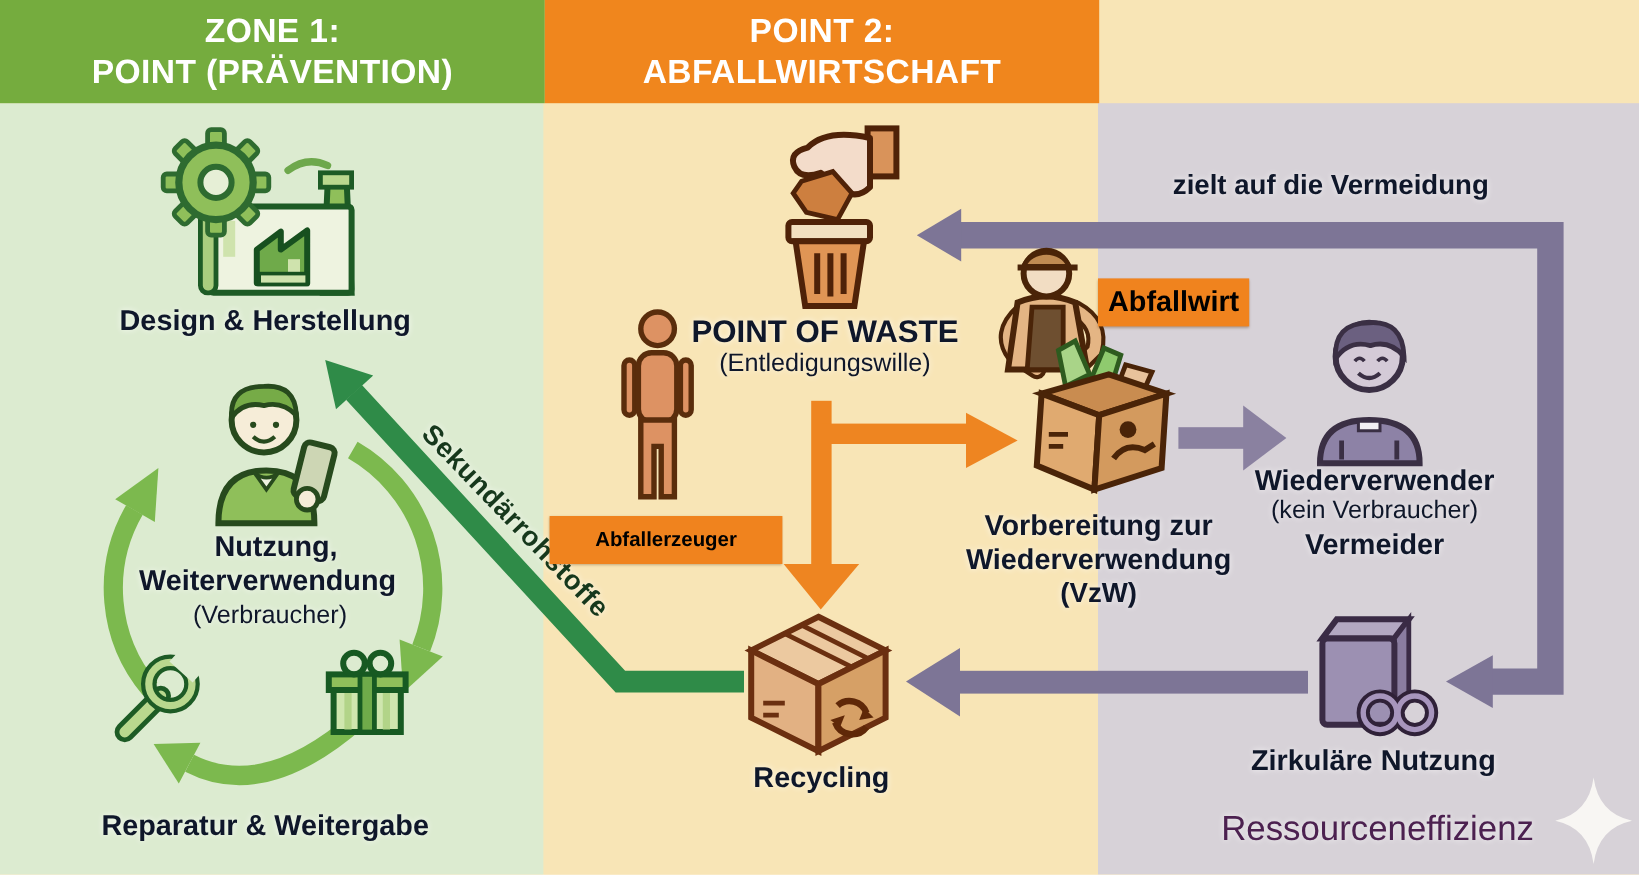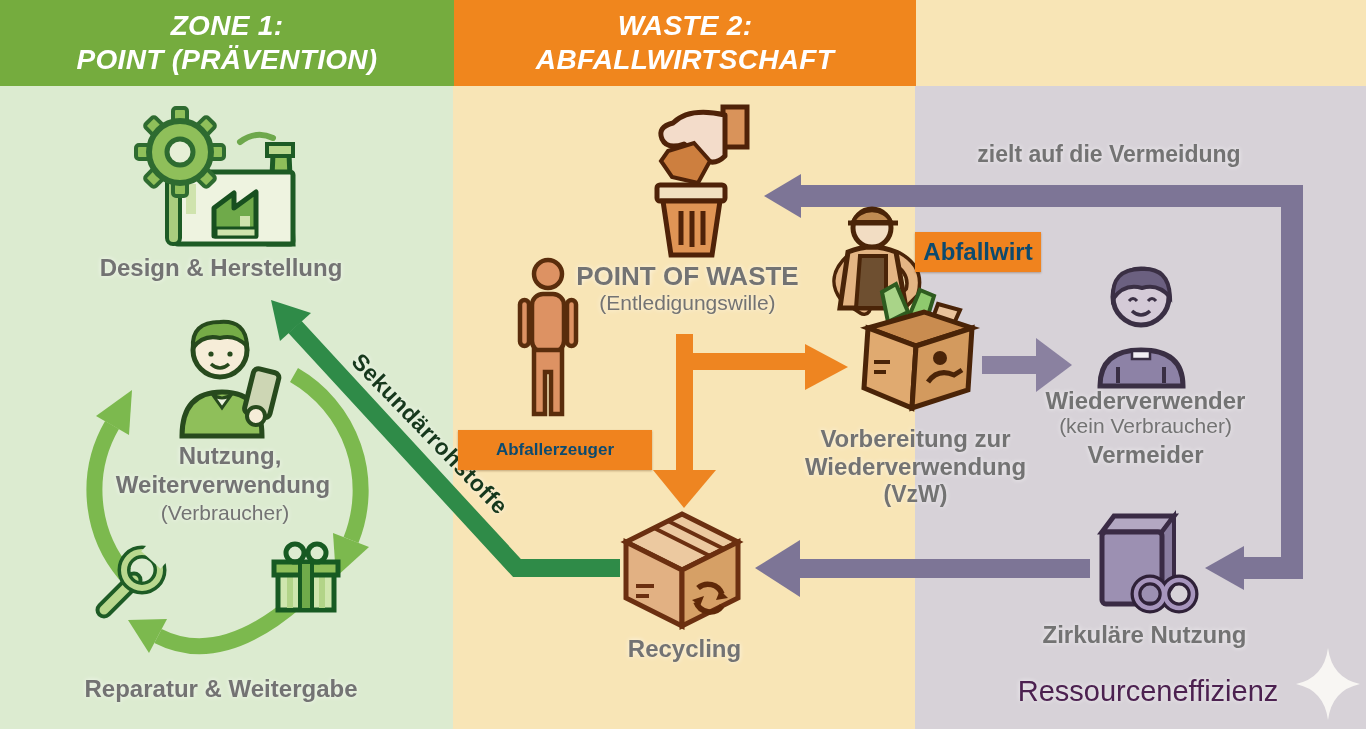--- a/index.html
+++ b/index.html
@@ -1,59 +1,59 @@
 <!DOCTYPE html>
 <html><head>
 <meta charset="utf-8">
 <style>
   html,body{margin:0;padding:0;background:#ffffff;}
   #canvas{position:relative;width:1366px;height:729px;overflow:hidden;
           font-family:"Liberation Sans",sans-serif;background:#f8e5b6;}
   .hdr{position:absolute;top:0;height:86px;display:flex;flex-direction:column;
        justify-content:center;align-items:center;color:#fff;font-weight:700;
-       font-size:28px;line-height:34px;letter-spacing:.3px;text-align:center;font-style:italic;}
+       font-size:28px;line-height:34px;letter-spacing:.3px;text-align:center;}
   .hdr1{left:0;width:454px;background:#75ac3e;}
   .hdr2{left:454px;width:462px;background:#f0861d;}
   .hdr3{left:916px;width:450px;background:#6b6185;}
   .bodyzone{position:absolute;top:86px;height:643px;}
   .bz1{left:0;width:453px;background:#dcebd0;}
   .bz2{left:453px;width:462px;background:#f8e5b6;}
   .bz3{left:915px;width:451px;background:#d7d2d8;}
-  .lbl{position:absolute;text-align:center;color:#737373;
+  .lbl{position:absolute;text-align:center;color:#0f172a;
        text-shadow:0 0 5px rgba(255,255,255,.75);white-space:nowrap;}
   .b29{font-size:29px;font-weight:400;}
   .b26{font-size:26px;font-weight:700;}
   .b24{font-size:24px;font-weight:700;}
   .b23{font-size:23px;font-weight:700;}
   .m23{font-size:23px;font-weight:600;}
   .r21{font-size:21px;font-weight:400;}
   .r20{font-size:20px;font-weight:400;}
   .purpletxt{color:#4c2150;}
   .greentxt{color:#16381c;}
-  .badge{position:absolute;background:#f0831e;color:#0c4a6e;font-weight:700;
+  .badge{position:absolute;background:#f0831e;color:#000000;font-weight:700;
          display:flex;align-items:center;justify-content:center;
          box-shadow:0 1px 2px rgba(90,45,5,.35);}
   svg{position:absolute;overflow:visible;}
   #arrows{left:0;top:0;}
 </style>
 </head>
 <body>
 
 <div id="canvas">
 
   <div class="bodyzone bz1"></div>
   <div class="bodyzone bz2"></div>
   <div class="bodyzone bz3"></div>
 
   <div class="hdr hdr1">
     <span>ZONE 1:</span>
     <span>POINT (PRÄVENTION)</span>
   </div>
   <div class="hdr hdr2">
-    <span>WASTE 2:</span>
+    <span>POINT 2:</span>
     <span>ABFALLWIRTSCHAFT</span>
   </div>
 
   <svg id="arrows" width="1366" height="729" viewBox="0 0 1366 729">
 
     <g fill="none" stroke="#7cb94e" stroke-width="16">
       <path d="M 125 574 A 130 130 0 0 1 112 425"></path>
       <polygon points="132,390 129,435 96,416" fill="#7cb94e" stroke="none"></polygon>
       <path d="M 294 375 A 133 133 0 0 1 351 540"></path>
       <polygon points="336,577 333,533 369,547" fill="#7cb94e" stroke="none"></polygon>

